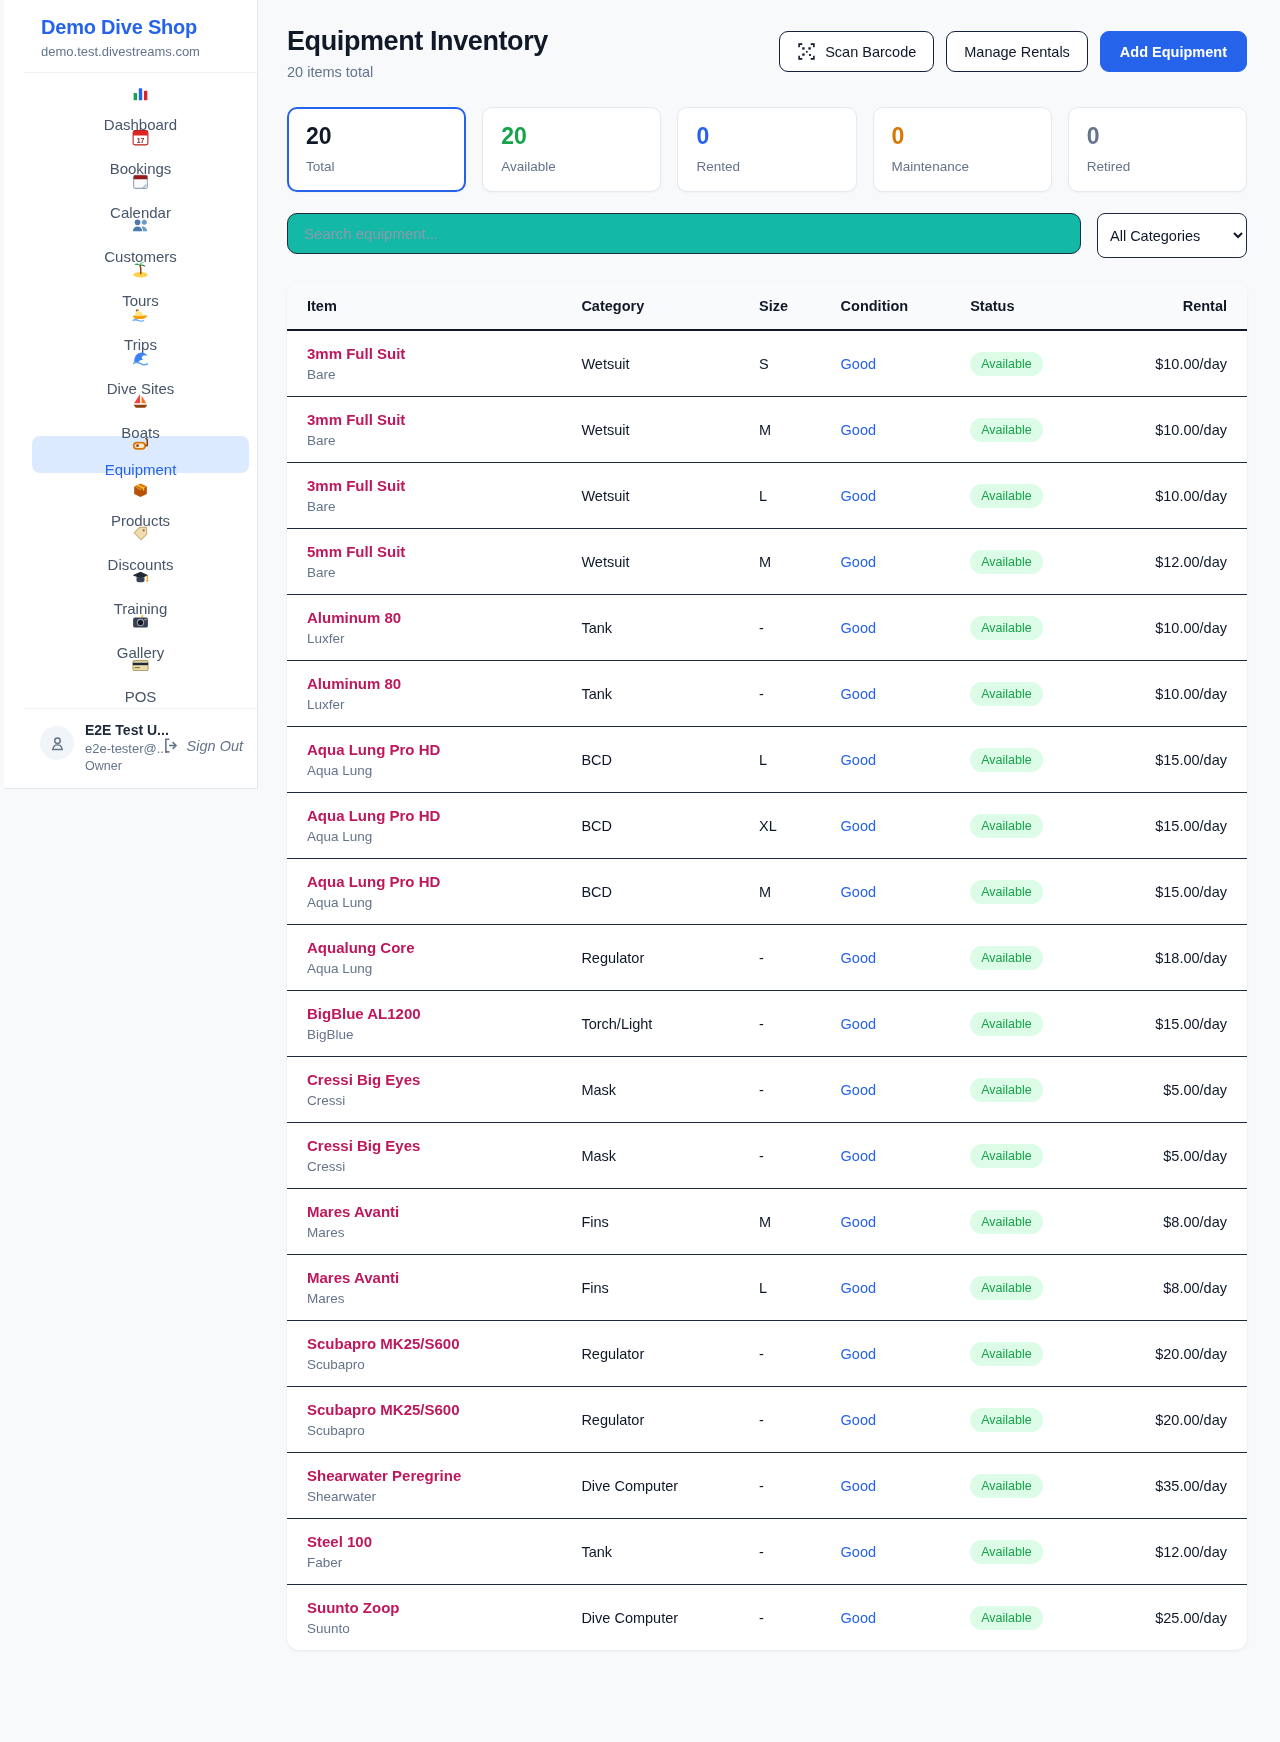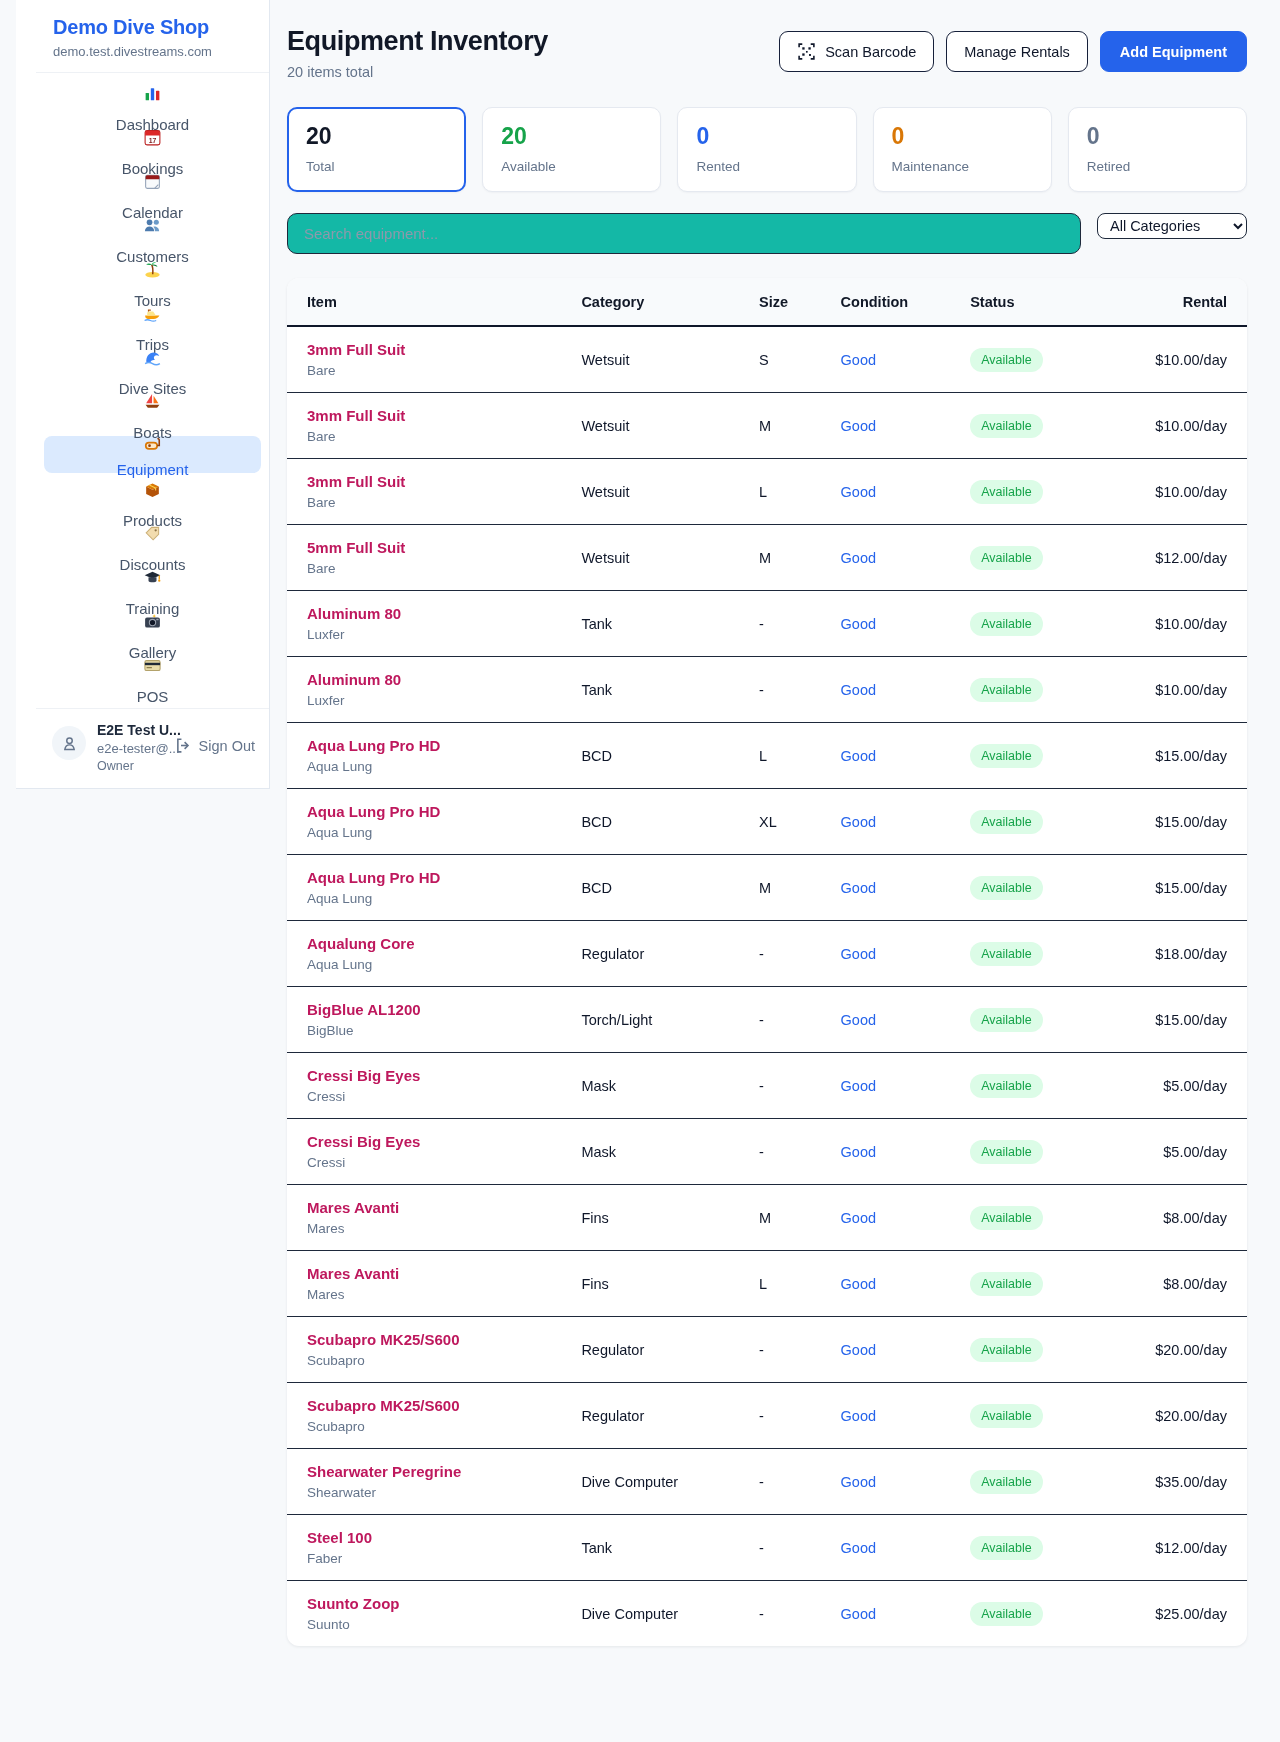--- a/index.html
+++ b/index.html
@@ -1,41 +1,41 @@
 <!DOCTYPE html>
 <html><head>
 <meta charset="utf-8">
 <style>
   * { margin:0; padding:0; box-sizing:border-box; }
   html,body { background:#f7f9fb; font-family:"Liberation Sans", sans-serif; color:#0f172a; }
   body { width:1280px; min-height:1742px; position:relative; }
 
   
-  .sidebar { position:absolute; left:16px; top:0; width:254px; background:#fff;
+  .sidebar { position:absolute; left:4px; top:0; width:254px; background:#fff;
              border-right:1px solid #e2e8f0; border-bottom:1px solid #e2e8f0; padding-bottom:2px;padding-left:20px; }
   .brand { padding:16px 17px 13px; }
   .brand-name { color:#2563eb; font-size:20px; font-weight:700; letter-spacing:-0.2px; }
   .brand-domain { color:#64748b; font-size:13px; margin-top:5px; }
   .side-divider { border-top:1px solid #eef1f5; }
   .nav { padding:11px 8px 8px; }
   .nav-item { display:flex; align-items:center; gap:13px; height:37px; padding:0 12px;
               margin-bottom:7px; border-radius:8px; color:#475569; font-size:15px; cursor:pointer;flex-direction:column; }
   .nav-item.active { background:#dbeafe; color:#2563eb;gap:6px; }
   .nav-icon { width:19px; height:19px; display:inline-flex; align-items:center; justify-content:center; flex:0 0 19px; }
   .nav-icon svg { width:19px; height:19px; }
 
   .user-box { border-top:1px solid #eef1f5; padding:13px 14px 13px 16px; display:flex; align-items:flex-start; gap:11px; }
   .avatar { width:34px; height:34px; border-radius:50%; background:#f1f5f9; display:flex;
             align-items:center; justify-content:center; flex:0 0 34px; margin-top:4px; }
   .user-info { min-width:0; }
   .user-name { font-size:14px; font-weight:700; color:#1e293b; white-space:nowrap; }
   .user-email { font-size:13px; color:#64748b; margin-top:3px; white-space:nowrap; }
   .user-role { font-size:12.5px; color:#64748b; margin-top:3px; }
   .signout { margin-left:auto; display:flex; align-items:center; gap:7px; color:#64748b;
-             font-size:14.5px; cursor:pointer; padding-top:14px; white-space:nowrap; }
+             font-size:14.5px; cursor:pointer; padding-top:14px; white-space:nowrap;font-style:italic; }
 
   
   .main { margin-left:254px; padding:26px 33px 30px; }
   .page-header { display:flex; justify-content:space-between; align-items:flex-start; }
   .page-title { font-size:27px; font-weight:700; letter-spacing:-0.4px; color:#111827; }
   .page-subtitle { font-size:14.5px; color:#64748b; margin-top:7px; }
   .header-actions { display:flex; gap:12px; margin-top:5px; }
   .btn { display:inline-flex; align-items:center; gap:9px; height:41px; padding:0 17px;
          border-radius:9px; font-size:14.5px; font-weight:500; cursor:pointer;
          font-family:"Liberation Sans", sans-serif; }
@@ -46,21 +46,21 @@
   .stat-card { flex:1; background:#fff; border:1px solid #e5e9f0; border-radius:10px;
                padding:15px 18px 17px; box-shadow:0 1px 2px rgba(15,23,42,0.04); cursor:pointer; }
   .stat-card.selected { border:2px solid #2563eb; padding:14px 17px 16px; }
   .stat-value { font-size:23px; font-weight:700; }
   .stat-label { font-size:13.5px; color:#64748b; margin-top:9px; }
 
   .filter-row { display:flex; gap:16px; margin-top:21px; }
   .search-input { flex:1; height:41px; border:1px solid #1e293b; border-radius:10px; background:#14b8a6;
                   padding:0 16px; font-size:15px; color:#0f172a; font-family:"Liberation Sans", sans-serif; outline:none; }
   .search-input::placeholder { color:#8d99ab; }
-  .category-select { width:150px; height:26px; border:1px solid #1e293b; border-radius:8px;
+  .category-select { width:150px; height:45px; border:1px solid #1e293b; border-radius:8px;
                      background:#fff; font-size:14.5px; color:#0f172a; padding:0 8px;
                      font-family:"Liberation Sans", sans-serif; }
 
   .table-card { margin-top:24px; background:#fff; border-radius:12px; overflow:hidden;
                 box-shadow:0 1px 3px rgba(15,23,42,0.08); }
   table { width:100%; border-collapse:collapse; }
   thead th { background:#f8fafc; text-align:left; font-size:14.5px; font-weight:700; color:#111827;
              padding:16px 16px 15px; border-bottom:2px solid #0f172a; }
   th.col-item { width:29%; padding-left:20px; }
   th.col-category { width:18.5%; }

